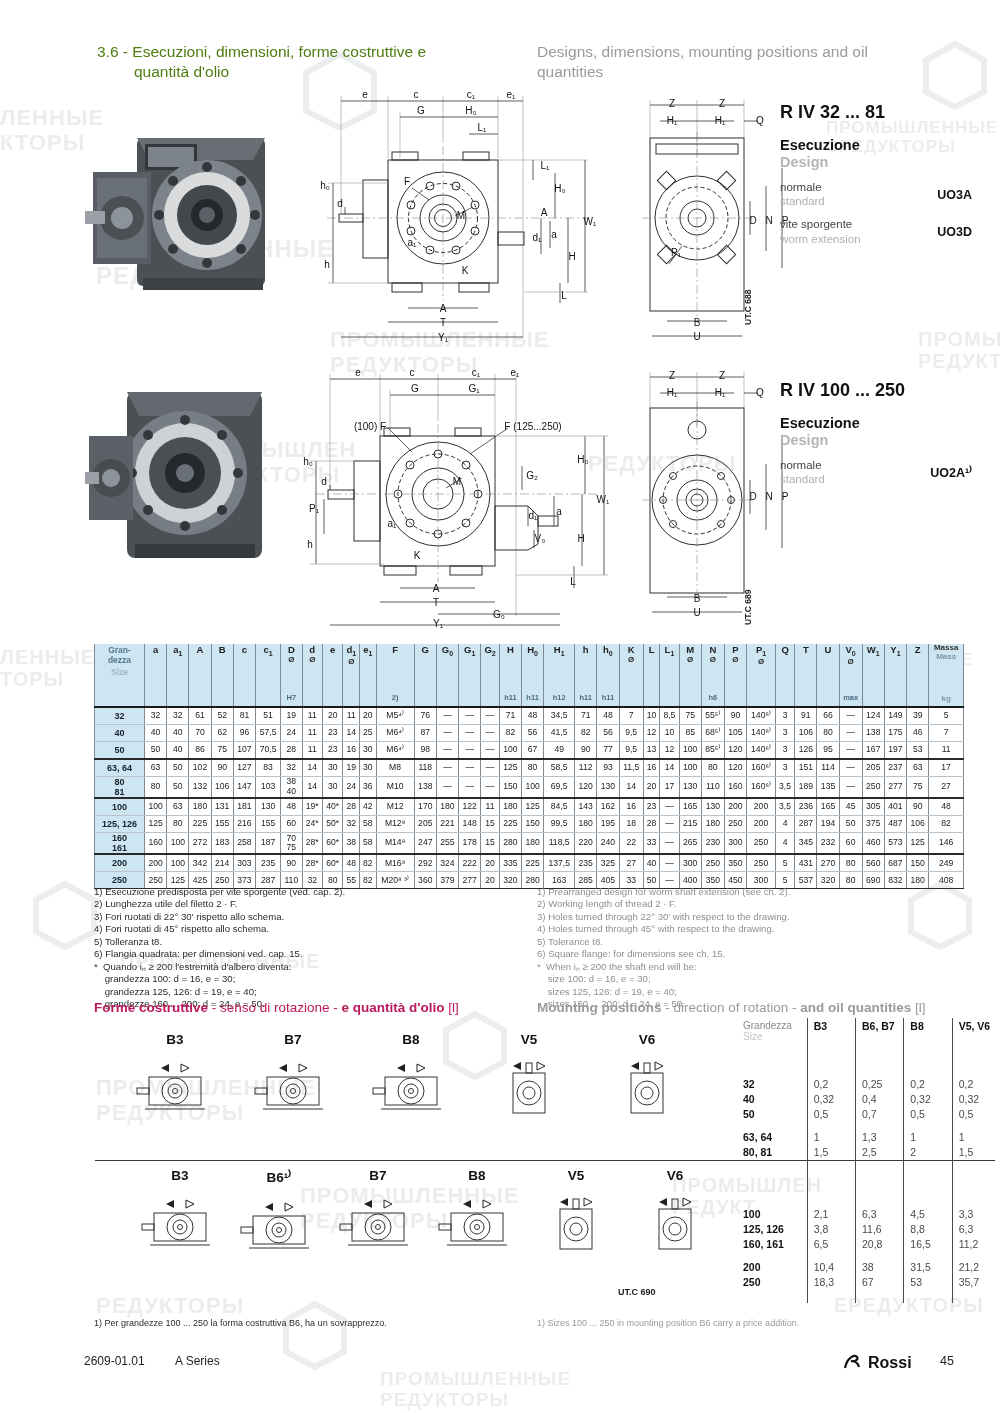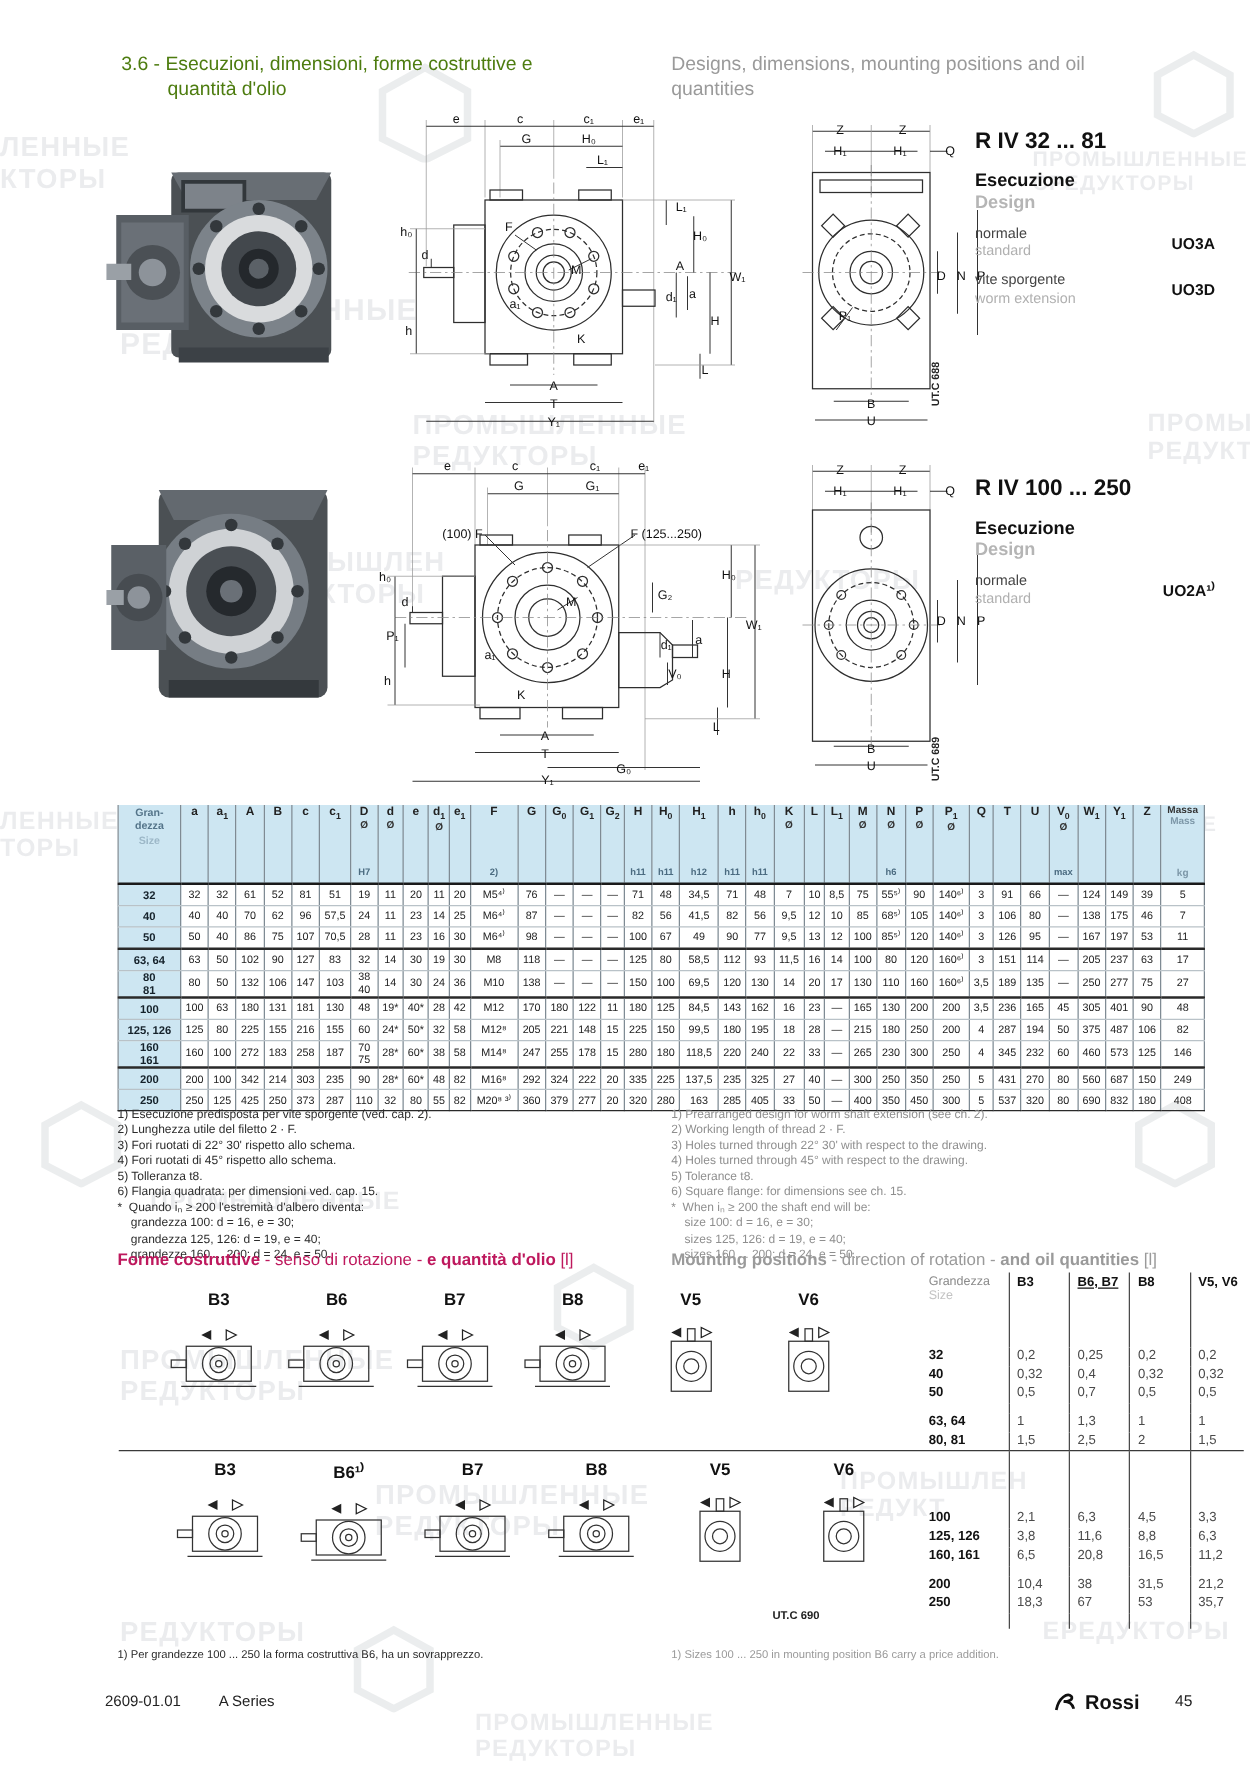--- a/index.html
+++ b/index.html
@@ -945,30 +945,20 @@
 
   <div class="mount-head" id="mh-it">
     <b>Forme costruttive</b><span> - senso di rotazione - </span><b>e quantità d'olio</b><span> [l]</span>
   </div>
   <div class="mount-head" id="mh-en">
     <b>Mounting positions</b><span> - direction of rotation - </span><b>and oil quantities</b><span> [l]</span>
   </div>
 
   <div class="mrow" id="mount-row1">
       <div class="mcell"><div class="mlabel">B3</div><svg width="80" height="62" viewBox="0 0 80 62">
-      <polygon class="solid" points="26,11 34,7 34,15"></polygon>
-      <polygon class="open" points="46,7 46,15 54,11"></polygon>
-      <rect x="14" y="20" width="52" height="28"></rect>
-      <circle cx="40" cy="34" r="13"></circle>
-      <circle cx="40" cy="34" r="7"></circle>
-      <circle cx="40" cy="34" r="2.5"></circle>
-      <rect x="2" y="31" width="12" height="6"></rect>
-      <line x1="10" y1="52" x2="70" y2="52"></line>
-    </svg></div>
-      <div class="mcell"><div class="mlabel">B6</div><svg width="80" height="62" viewBox="0 0 80 62">
       <polygon class="solid" points="26,11 34,7 34,15"></polygon>
       <polygon class="open" points="46,7 46,15 54,11"></polygon>
       <rect x="14" y="20" width="52" height="28"></rect>
       <circle cx="40" cy="34" r="13"></circle>
       <circle cx="40" cy="34" r="7"></circle>
       <circle cx="40" cy="34" r="2.5"></circle>
       <rect x="2" y="31" width="12" height="6"></rect>
       <line x1="10" y1="52" x2="70" y2="52"></line>
     </svg></div>
       <div class="mcell"><div class="mlabel">B7</div><svg width="80" height="62" viewBox="0 0 80 62">
@@ -1070,21 +1060,21 @@
   <div id="utc690">UT.C 690</div>
 
   <table id="oil-table">
       <thead>
         <tr>
           <th class="gsize" style="width: 64px;">
             <div class="g-it">Grandezza</div>
             <div class="g-en">Size</div>
           </th>
           <th style="width: 46px;">B3</th>
-          <th style="width: 46px; text-decoration: underline;">B6, B7</th>
+          <th style="width: 46px;">B6, B7</th>
           <th style="width: 46px;">B8</th>
           <th style="width: 46px;">V5, V6</th>
         </tr>
       </thead>
       <tbody>
         <tr>
           <td style="height: 14px;"></td>
           <td style="height: 14px;"></td>
           <td style="height: 14px;"></td>
           <td style="height: 14px;"></td>

